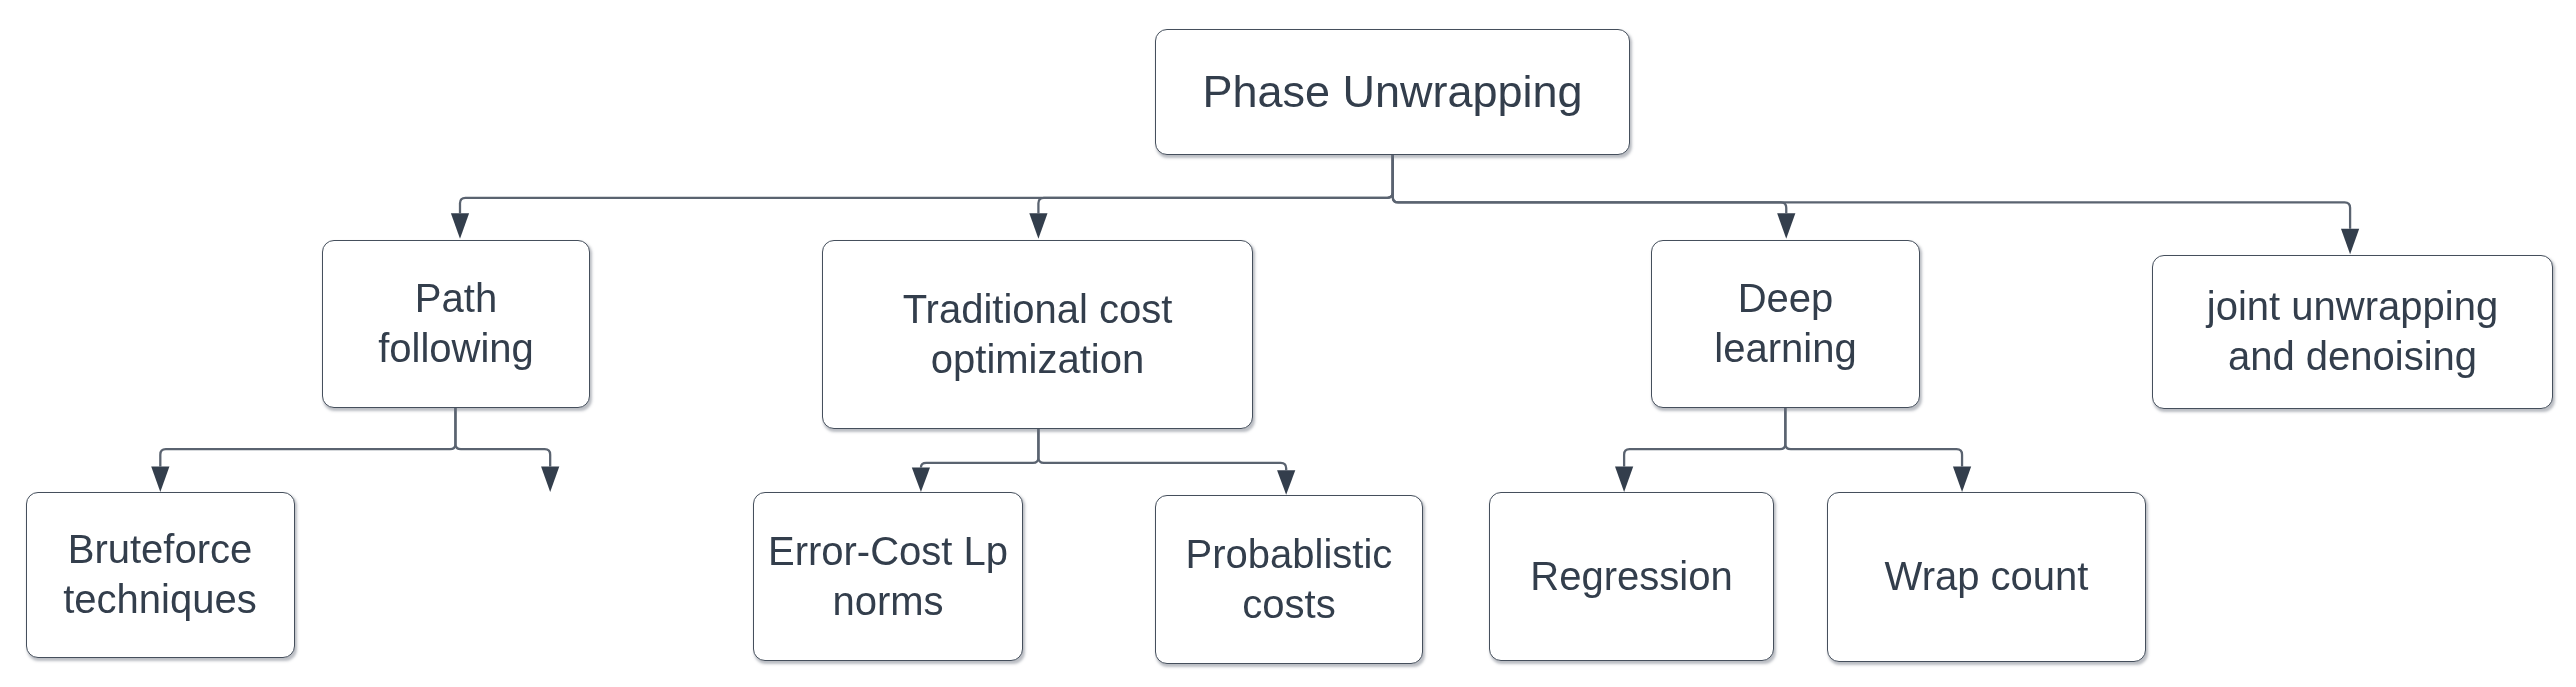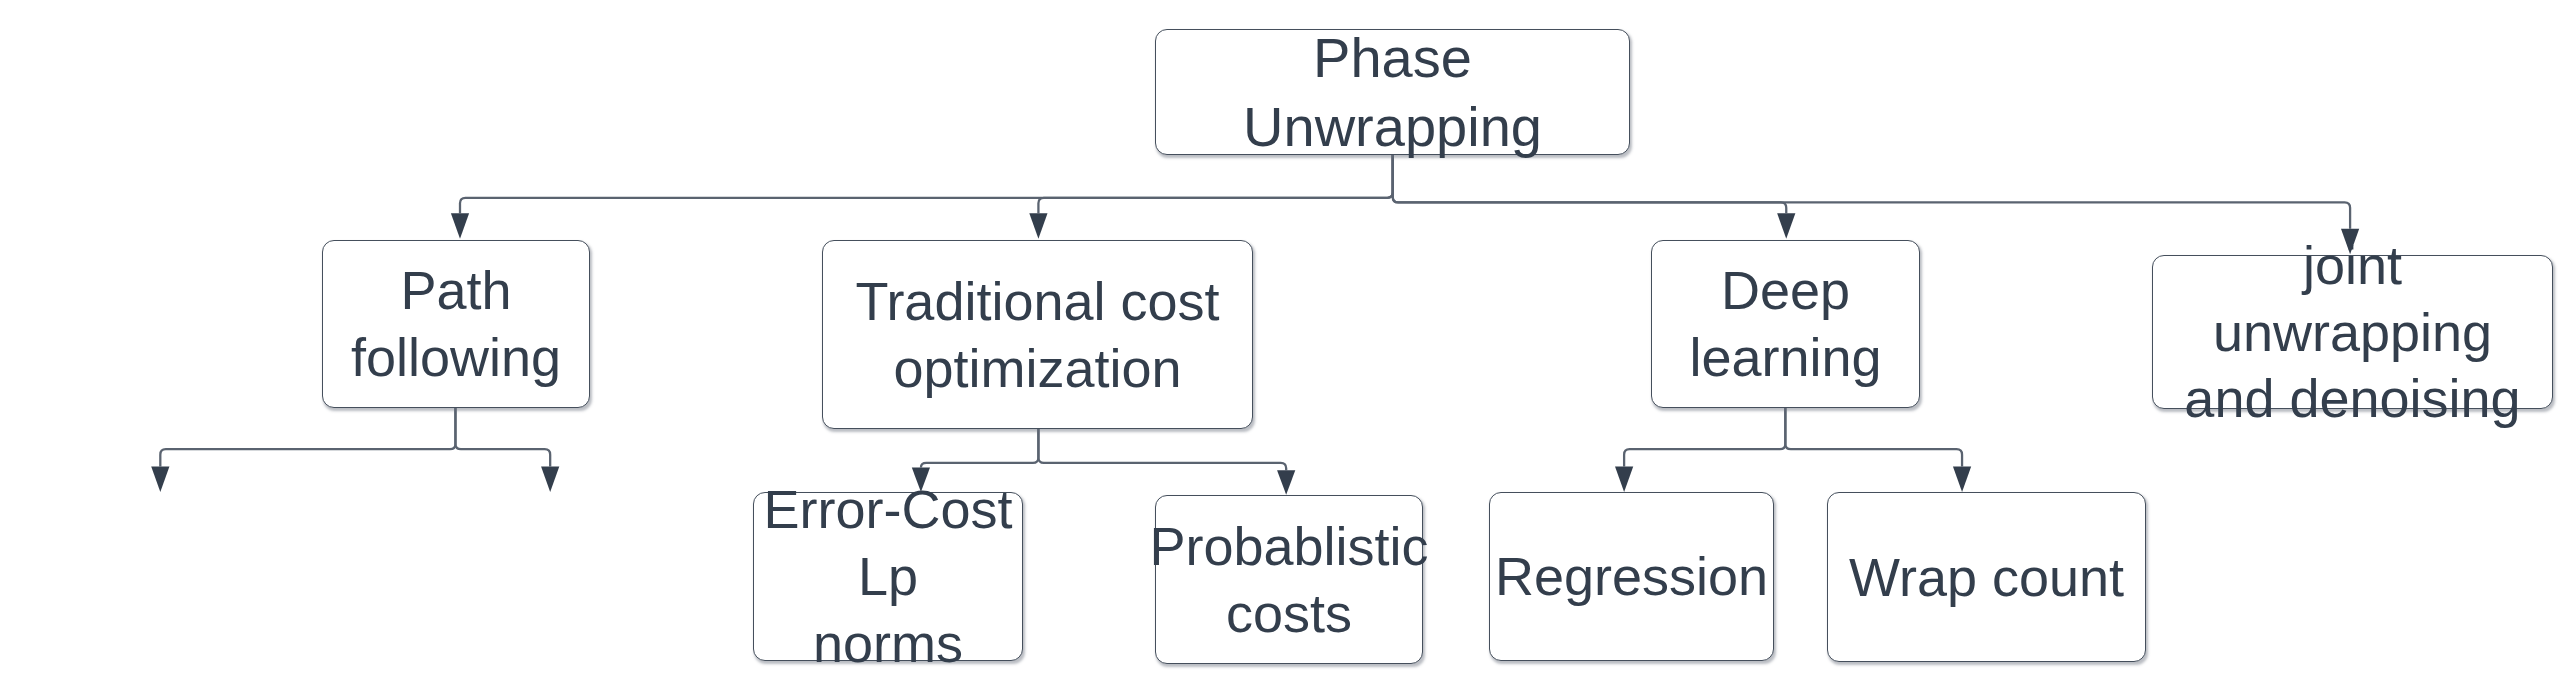--- a/index.html
+++ b/index.html
@@ -16,24 +16,24 @@
   .node{
     position:absolute;
     box-sizing:border-box;
     display:flex;align-items:center;justify-content:center;
     text-align:center;
     background:var(--node_fill,#ffffff);
     border:1.8px solid var(--node_border,#454f5c);
     border-radius:12px;
     color:var(--node_text,#333e4c);
     box-shadow:1.8px 2.7px 2.7px var(--shadow,rgba(101,109,123,0.45));
-    font-size:54px;
+    font-size:40px;
     line-height:1.24;
   }
-  .node.root{font-size:56px;}
+  .node.root{font-size:45px;}
   .label{white-space:pre-line;display:block;padding:0 7.3px;}
 </style>
 </head>
 <body>
 
 <div class="canvas">
 
   <svg class="edges" viewBox="0 0 2828 755" xmlns="http://www.w3.org/2000/svg">
 
     <g>
@@ -104,20 +104,24 @@
   <div class="node" style="left:1651px;top:240px;width:269px;height:168px">
     <span class="label">Deep
 learning</span>
   </div>
 
   <div class="node" style="left:2152px;top:255px;width:401px;height:154px">
     <span class="label">joint unwrapping
 and denoising</span>
   </div>
 
+  <div class="node" style="left:25.5px;top:492px;width:269px;height:166px">
+    <span class="label">Bruteforce
+techniques</span>
+  </div>
 
 
   <div class="node" style="left:753px;top:492px;width:270px;height:169px">
     <span class="label">Error-Cost Lp
 norms</span>
   </div>
 
   <div class="node" style="left:1155px;top:495px;width:268px;height:169px">
     <span class="label">Probablistic
 costs</span>

